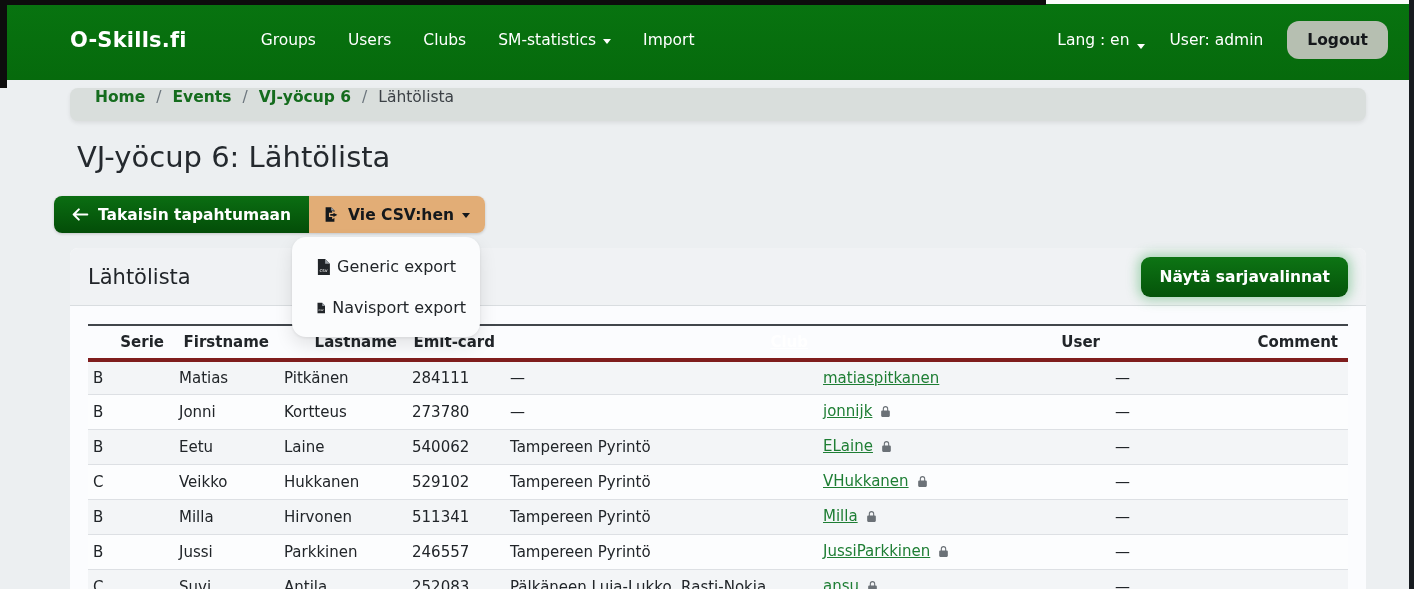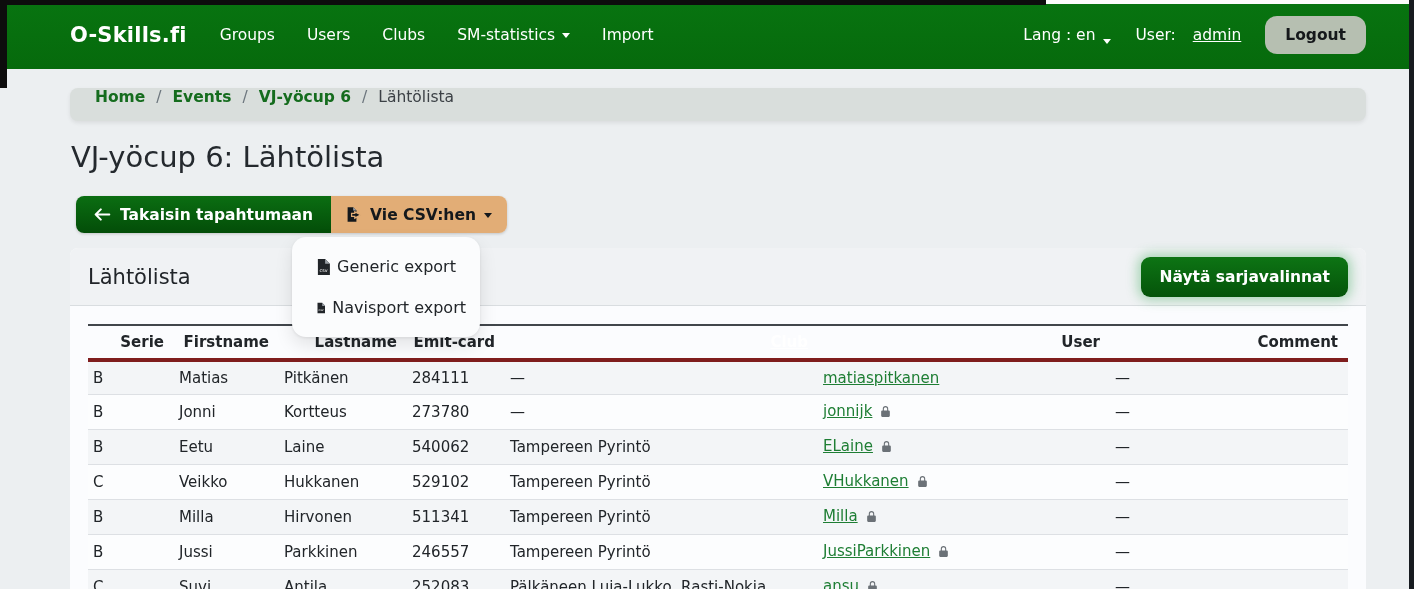--- a/index.html
+++ b/index.html
@@ -11,61 +11,62 @@
     color:#212529;
   }
   
   .strip-top-black{position:absolute;left:0;top:0;width:1046px;height:5px;background:#0d0d0d;z-index:80;}
   .strip-top-white{position:absolute;left:1046px;top:0;width:368px;height:4px;background:#fcfcfc;z-index:80;}
   .strip-left-black{position:absolute;left:0;top:0;width:7px;height:88px;background:#0d0d0d;z-index:80;}
   .strip-right-dark{position:absolute;right:0;top:0;width:5px;height:589px;background:#171b20;z-index:81;}
 
   
   .navbar{
-    position:absolute; left:0; top:0; width:1414px; height:69px;
+    position:absolute; left:0; top:0; width:1414px; height:80px;
     background:linear-gradient(180deg,#087410 0%, #066a0c 100%);
     display:flex; align-items:center;
-    padding:0 48px 0 70px;
+    padding:0 26px 0 70px;
+    gap:41px;
   }
   .brand{ color:#fff; font-size:21px; font-weight:700; letter-spacing:.2px; cursor:pointer; }
   .nav-links{ display:flex; align-items:center; gap:32px; margin-left:33px; list-style:none; }
   .nav-link{ color:#fff; font-size:15.5px; cursor:pointer; display:flex; align-items:center; gap:7px; white-space:nowrap; }
   .nav-right{ margin-left:auto; display:flex; align-items:center; gap:24px; }
   .caret{ display:inline-block; width:0; height:0; border-left:4.5px solid transparent; border-right:4.5px solid transparent; border-top:5px solid #fff; margin-top:2px; }
   .caret.dark{ border-top-color:#14181c; }
   .lang{ color:#fff; font-size:15.5px; display:flex; align-items:flex-end; gap:8px; cursor:pointer; }
   .userbox{ color:#fff; font-size:15.5px; }
-  .userbox a{ color:#fff; text-decoration:underline; cursor:pointer;margin-left:12px; }
+  .userbox a{ color:#fff; cursor:pointer; }
   .btn-logout{
     background:#b6bfb1; color:#15181b; font-weight:700; font-size:15.5px;
     border:none; border-radius:12px; padding:10px 20px; cursor:pointer;
     font-family:inherit;
   }
 
   
   .breadcrumb{
     position:absolute; left:70px; top:88px; width:1296px; height:33px;
     background:#d9dedc; border-radius:8px;
     box-shadow:0 2px 4px rgba(0,0,0,0.08);
     display:flex; align-items:flex-start; padding:0 25px; gap:11px;
     font-size:15.5px;
   }
   .crumb-link{ color:#156c1e; font-weight:700; text-decoration:none; cursor:pointer; }
   .crumb-sep{ color:#6c757d; }
   .crumb-current{ color:#3c4146; }
 
   
   .page-title{
-    position:absolute; left:71px; top:140px;
+    position:absolute; left:77px; top:140px;
     font-size:29px; font-weight:500; color:#24292e;
   }
 
   
   .btn-group{
-    position:absolute; left:76px; top:196px; height:37px; display:flex;
+    position:absolute; left:54px; top:196px; height:37px; display:flex;
     box-shadow:0 1px 3px rgba(0,0,0,0.18); border-radius:8px;
   }
   .btn-back{
     background:linear-gradient(180deg,#0b6e12 0%, #034d08 100%);
     color:#fff; font-weight:700; font-size:15.5px;
     border:none; border-radius:8px 0 0 8px; padding:0 18px;
     display:flex; align-items:center; gap:9px; cursor:pointer; font-family:inherit;
   }
   .btn-csv{
     background:#e2ad76; color:#14181c; font-weight:700; font-size:15.5px;

